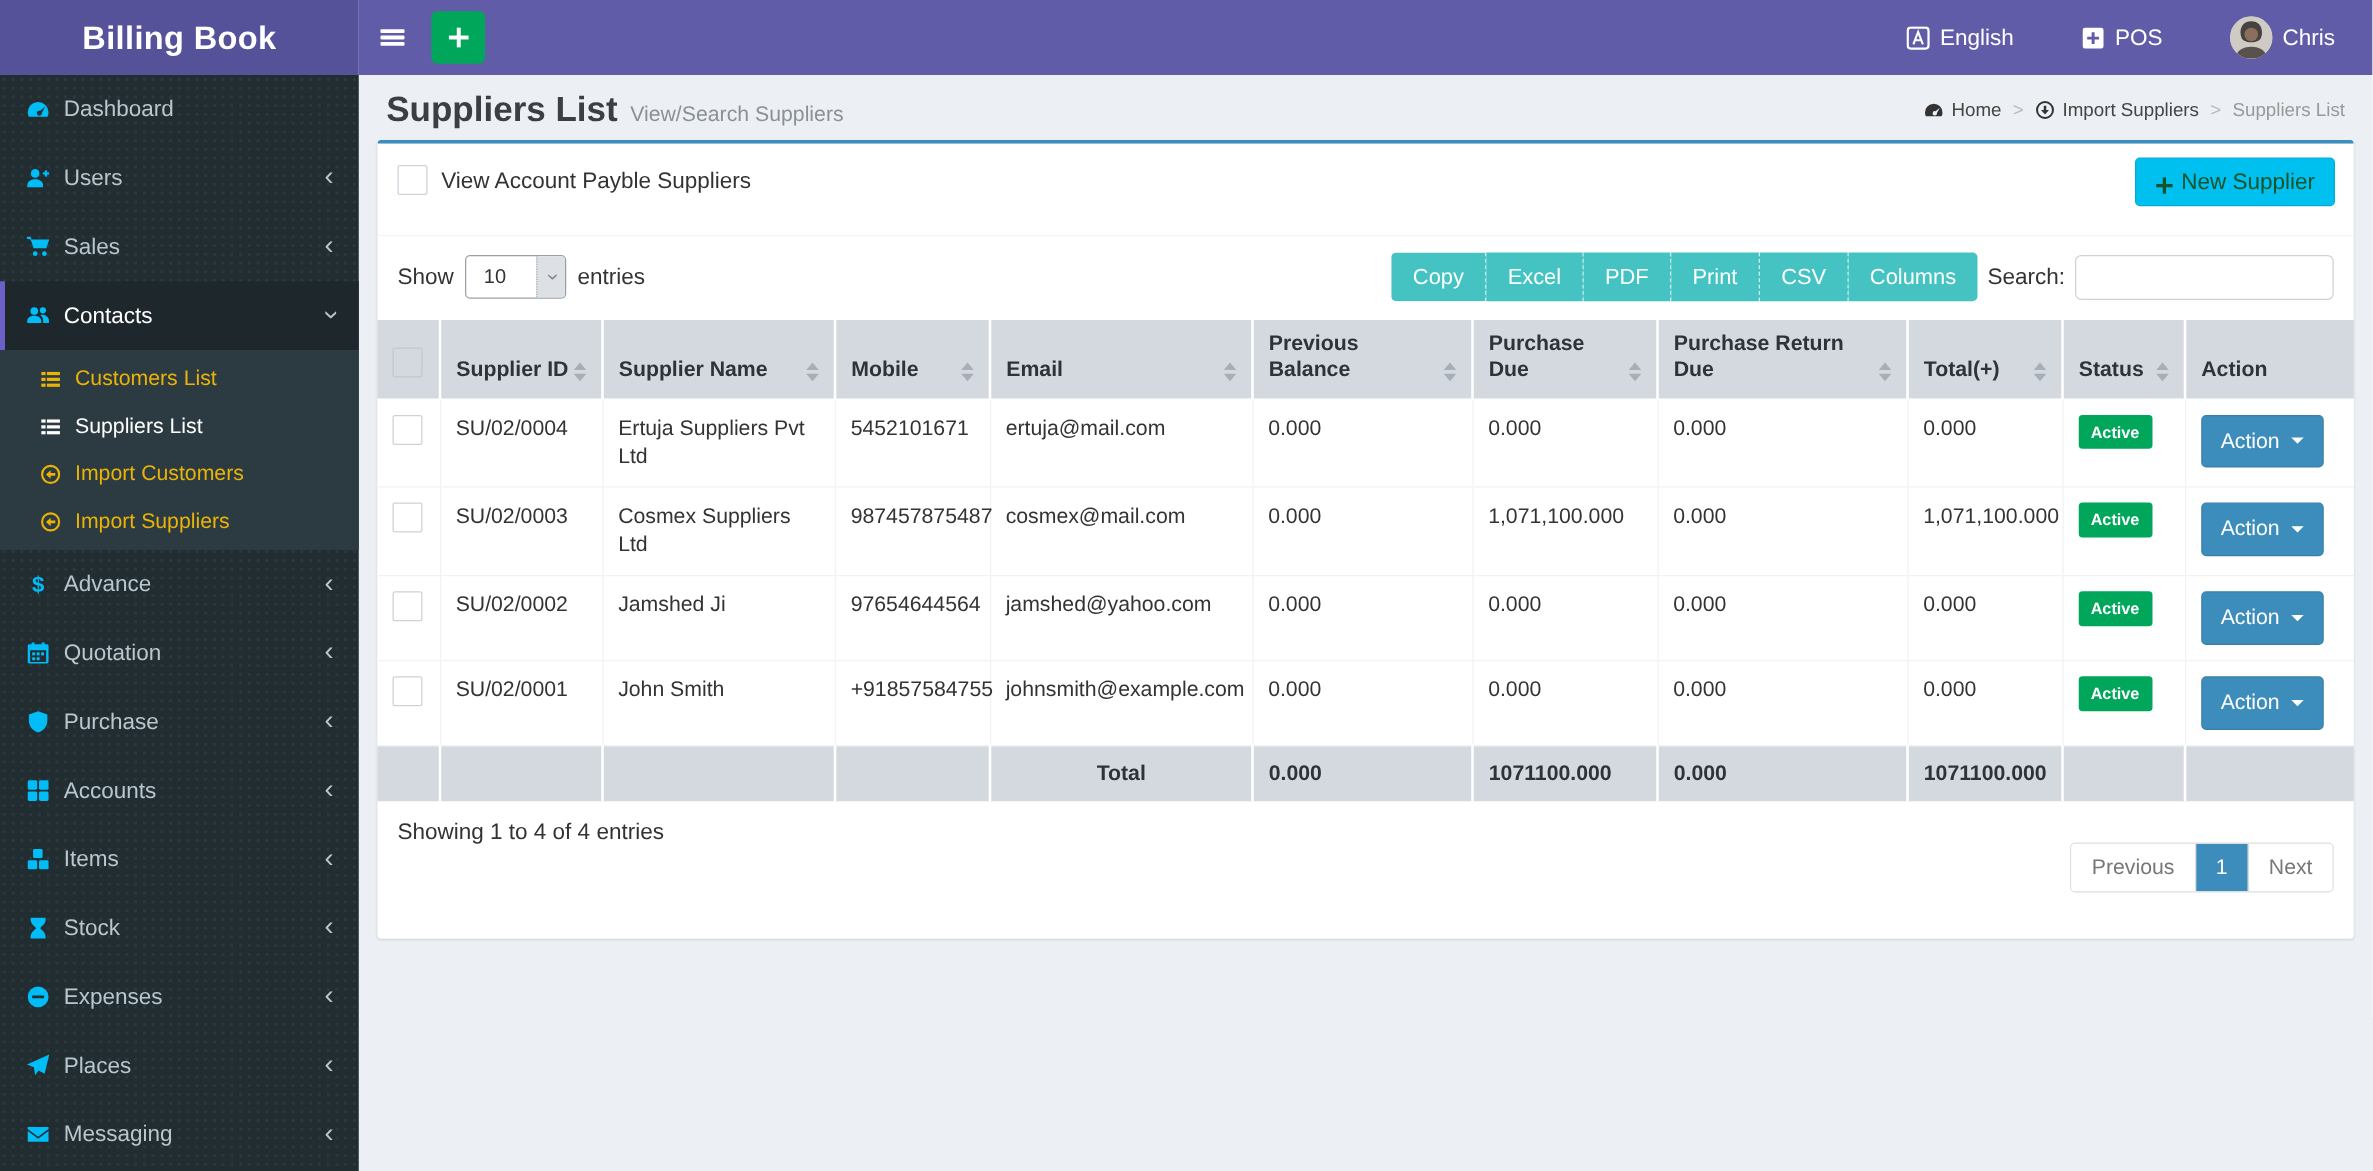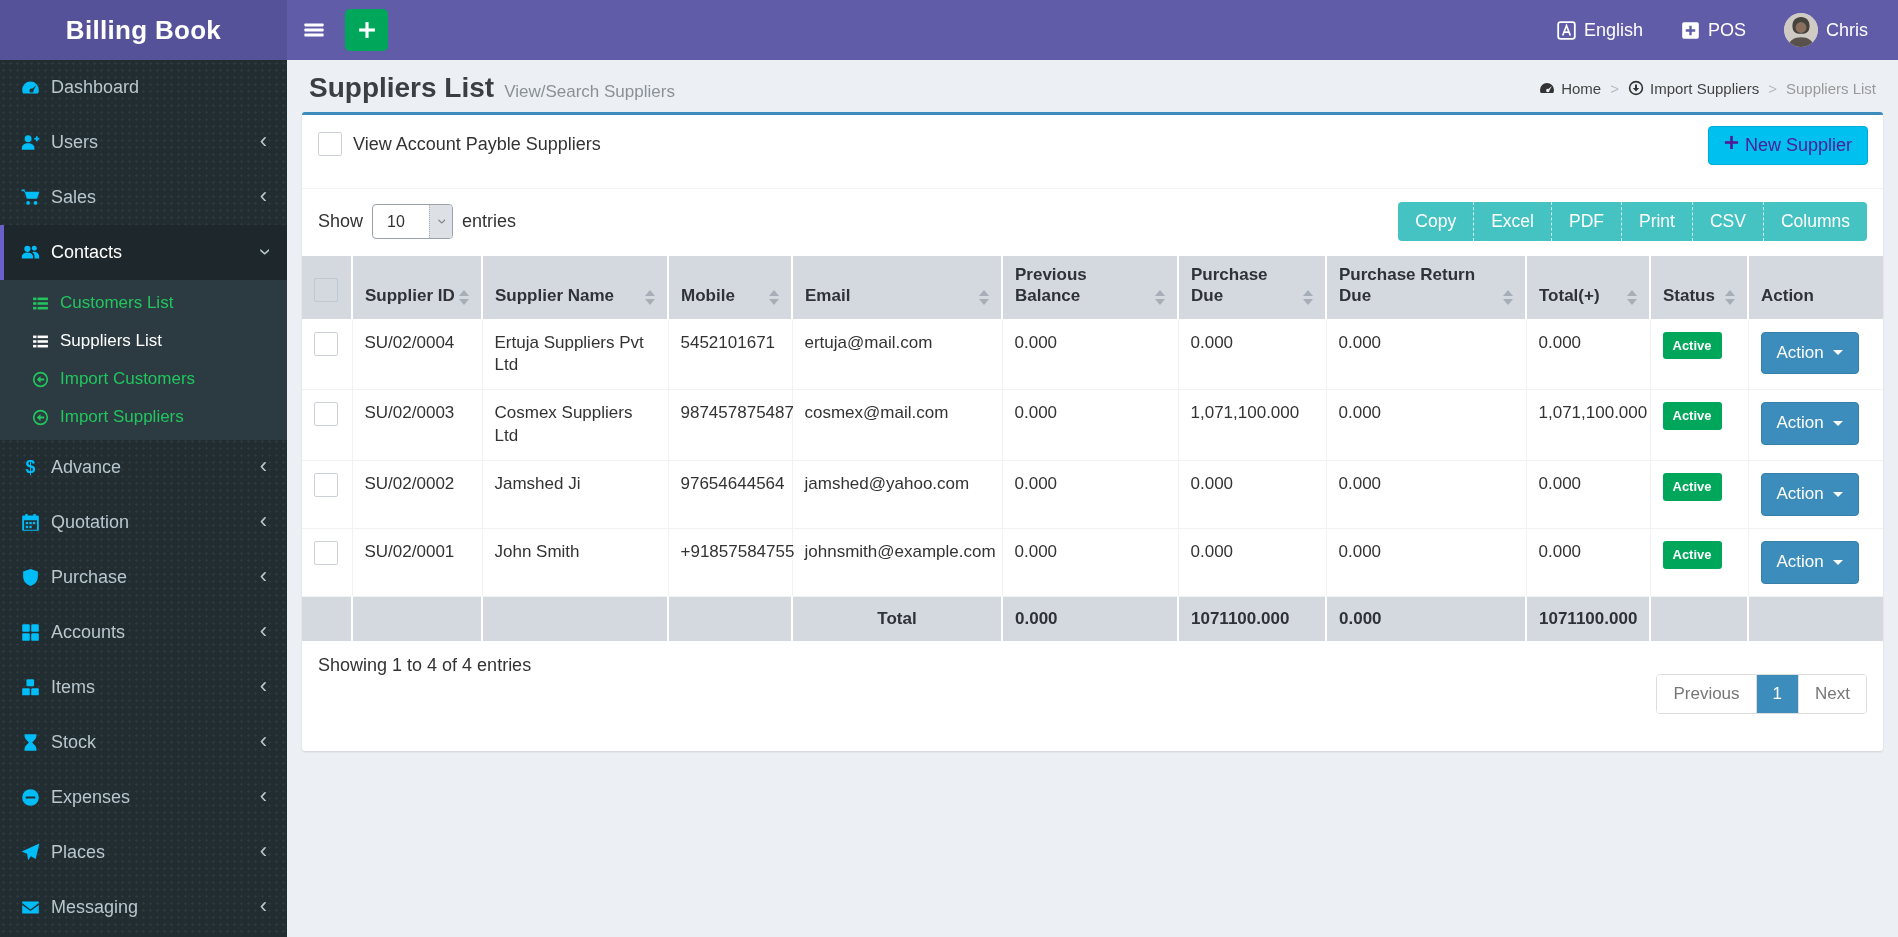--- a/index.html
+++ b/index.html
@@ -8,60 +8,60 @@
   a{text-decoration:none;color:inherit;cursor:pointer}
   .ic svg{width:1em;height:1em;fill:currentColor;display:block}
 
   
   .wrapper{width:1898px;height:937px;position:relative;background:#ecf0f5}
   .main-header{height:60px;display:flex;position:relative;z-index:5}
   .logo{width:287px;background:#555299;color:#fff;font-size:26px;font-weight:bold;display:flex;align-items:center;justify-content:center;letter-spacing:.3px}
   .navbar{flex:1;background:#605ca8;display:flex;align-items:center}
   .hamburger{width:54px;height:60px;display:flex;align-items:center;justify-content:center;color:#fff;font-size:22px}
   .add-btn{width:43px;height:42px;background:#00a65a;border-radius:5px;display:flex;align-items:center;justify-content:center;color:#fff;font-size:18px;margin-left:4px}
-  .nav-right{margin-left:auto;display:flex;align-items:center;gap:38px;padding-right:30px;color:#fff;font-size:18px}
+  .nav-right{margin-left:auto;display:flex;align-items:center;gap:54px;padding-right:30px;color:#fff;font-size:18px}
   .nav-link{display:flex;align-items:center;gap:8px}
   .nav-link .ic{font-size:19px}
   .avatar{width:34px;height:34px;border-radius:50%;overflow:hidden;display:block;background:#cfcac4}
   .avatar svg{width:34px;height:34px;display:block}
 
   
   .sidebar{position:absolute;top:60px;left:0;bottom:0;width:287px;background-color:#222d32;
     background-image:radial-gradient(rgba(255,255,255,.055) 1px,transparent 1.3px);background-size:7px 7px;z-index:4}
   .sidebar ul{list-style:none}
   .menu-item{display:flex;align-items:center;height:55px;padding-left:17px;border-left:4px solid transparent;
     color:#b8c7ce;font-size:18px;position:relative;cursor:pointer}
   .menu-item .ic{font-size:19px;width:30px;color:#00bdf7;flex:0 0 30px}
   .menu-item.active{background:#1e282c;border-left-color:#6a60c8;color:#fff}
   .chev{position:absolute;right:20px;font-size:22px;line-height:1;color:#b8c7ce;top:50%;transform:translateY(-58%)}
   .chev.down{transform:translateY(-55%) rotate(-90deg)}
   .submenu{background:#2c3b41;padding:4px 0}
-  .submenu-item{display:flex;align-items:center;height:38px;padding-left:32px;color:#22c55e;font-size:17px;cursor:pointer}
+  .submenu-item{display:flex;align-items:center;height:38px;padding-left:32px;color:#eab308;font-size:17px;cursor:pointer}
   .submenu-item .ic{font-size:17px;width:28px;flex:0 0 28px}
   .submenu-item.active{color:#fff}
 
   
   .content-wrapper{margin-left:287px;padding:0 15px}
   .content-header{display:flex;justify-content:space-between;align-items:center;padding:12px 7px 8px}
   .titles{display:flex;align-items:baseline;gap:10px}
   .titles h1{font-size:28px;font-weight:bold;color:#3a3f44}
   .subtitle{font-size:17px;color:#8a9196}
   .breadcrumb{display:flex;align-items:center;list-style:none;font-size:15px;color:#444}
   .breadcrumb .crumb{display:flex;align-items:center;gap:6px}
   .breadcrumb .crumb .ic{font-size:16px;color:#333}
   .breadcrumb .sep{color:#b3bac2;padding:0 9px}
   .breadcrumb .crumb.current{color:#999}
 
   
   .box{background:#fff;border-top:3px solid #3c8dbc;border-radius:3px;box-shadow:0 1px 2px rgba(0,0,0,.12)}
   .box-row1{position:relative;padding:17px 16px 32px}
   .checkbox-row{display:flex;align-items:center;gap:11px;font-size:18px;color:#333;width:max-content;cursor:pointer}
   .fake-checkbox{width:24px;height:24px;border:1px solid #cdd2d8;border-radius:2px;background:#fff;display:inline-block}
-  .btn-new{position:absolute;right:15px;top:11px;background:#00c0ef;border:1px solid #00acd6;color:#4c1d95;
-    font-size:18px;padding:8px 15px;border-radius:4px;display:flex;align-items:flex-start;gap:6px}
+  .btn-new{position:absolute;right:15px;top:11px;background:#00c0ef;border:1px solid #00acd6;color:#14532d;
+    font-size:18px;padding:8px 15px;border-radius:4px;display:flex;align-items:flex-end;gap:6px}
   .btn-new .ic{font-size:15px}
   .divider{border-top:1px solid #f4f4f4}
 
   .toolbar{display:flex;align-items:center;padding:13px 16px 15px;font-size:18px}
   .length{display:flex;align-items:center;gap:9px}
   .select{display:inline-flex;align-items:stretch;border:1px solid #9aa1a8;border-radius:4px;background:#fff;height:35px;overflow:hidden;cursor:pointer}
   .sel-val{width:56px;display:flex;align-items:center;padding-left:14px;font-size:16px;color:#333}
   .sel-arrow{width:23px;background:#dde1e5;border-left:1px dotted #aab0b6;display:flex;align-items:center;justify-content:center;color:#7d848b;font-size:17px}
   .sel-arrow b{transform:rotate(-90deg);font-weight:normal;line-height:1}
 
@@ -407,20 +407,24 @@
           <span>entries</span>
         </div>
         <div class="export-group" id="export-buttons">
             <a class="export-btn">Copy</a>
             <a class="export-btn">Excel</a>
             <a class="export-btn">PDF</a>
             <a class="export-btn">Print</a>
             <a class="export-btn">CSV</a>
             <a class="export-btn">Columns</a>
           </div>
+        <label class="search-wrap">
+          <span>Search:</span>
+          <input class="search-input" style="">
+        </label>
       </div>
 
       <table>
         <colgroup>
           <col style="width:50px">
             <col style="width:130px">
             <col style="width:186px">
             <col style="width:124px">
           <col style="width:210px">
             <col style="width:176px">

